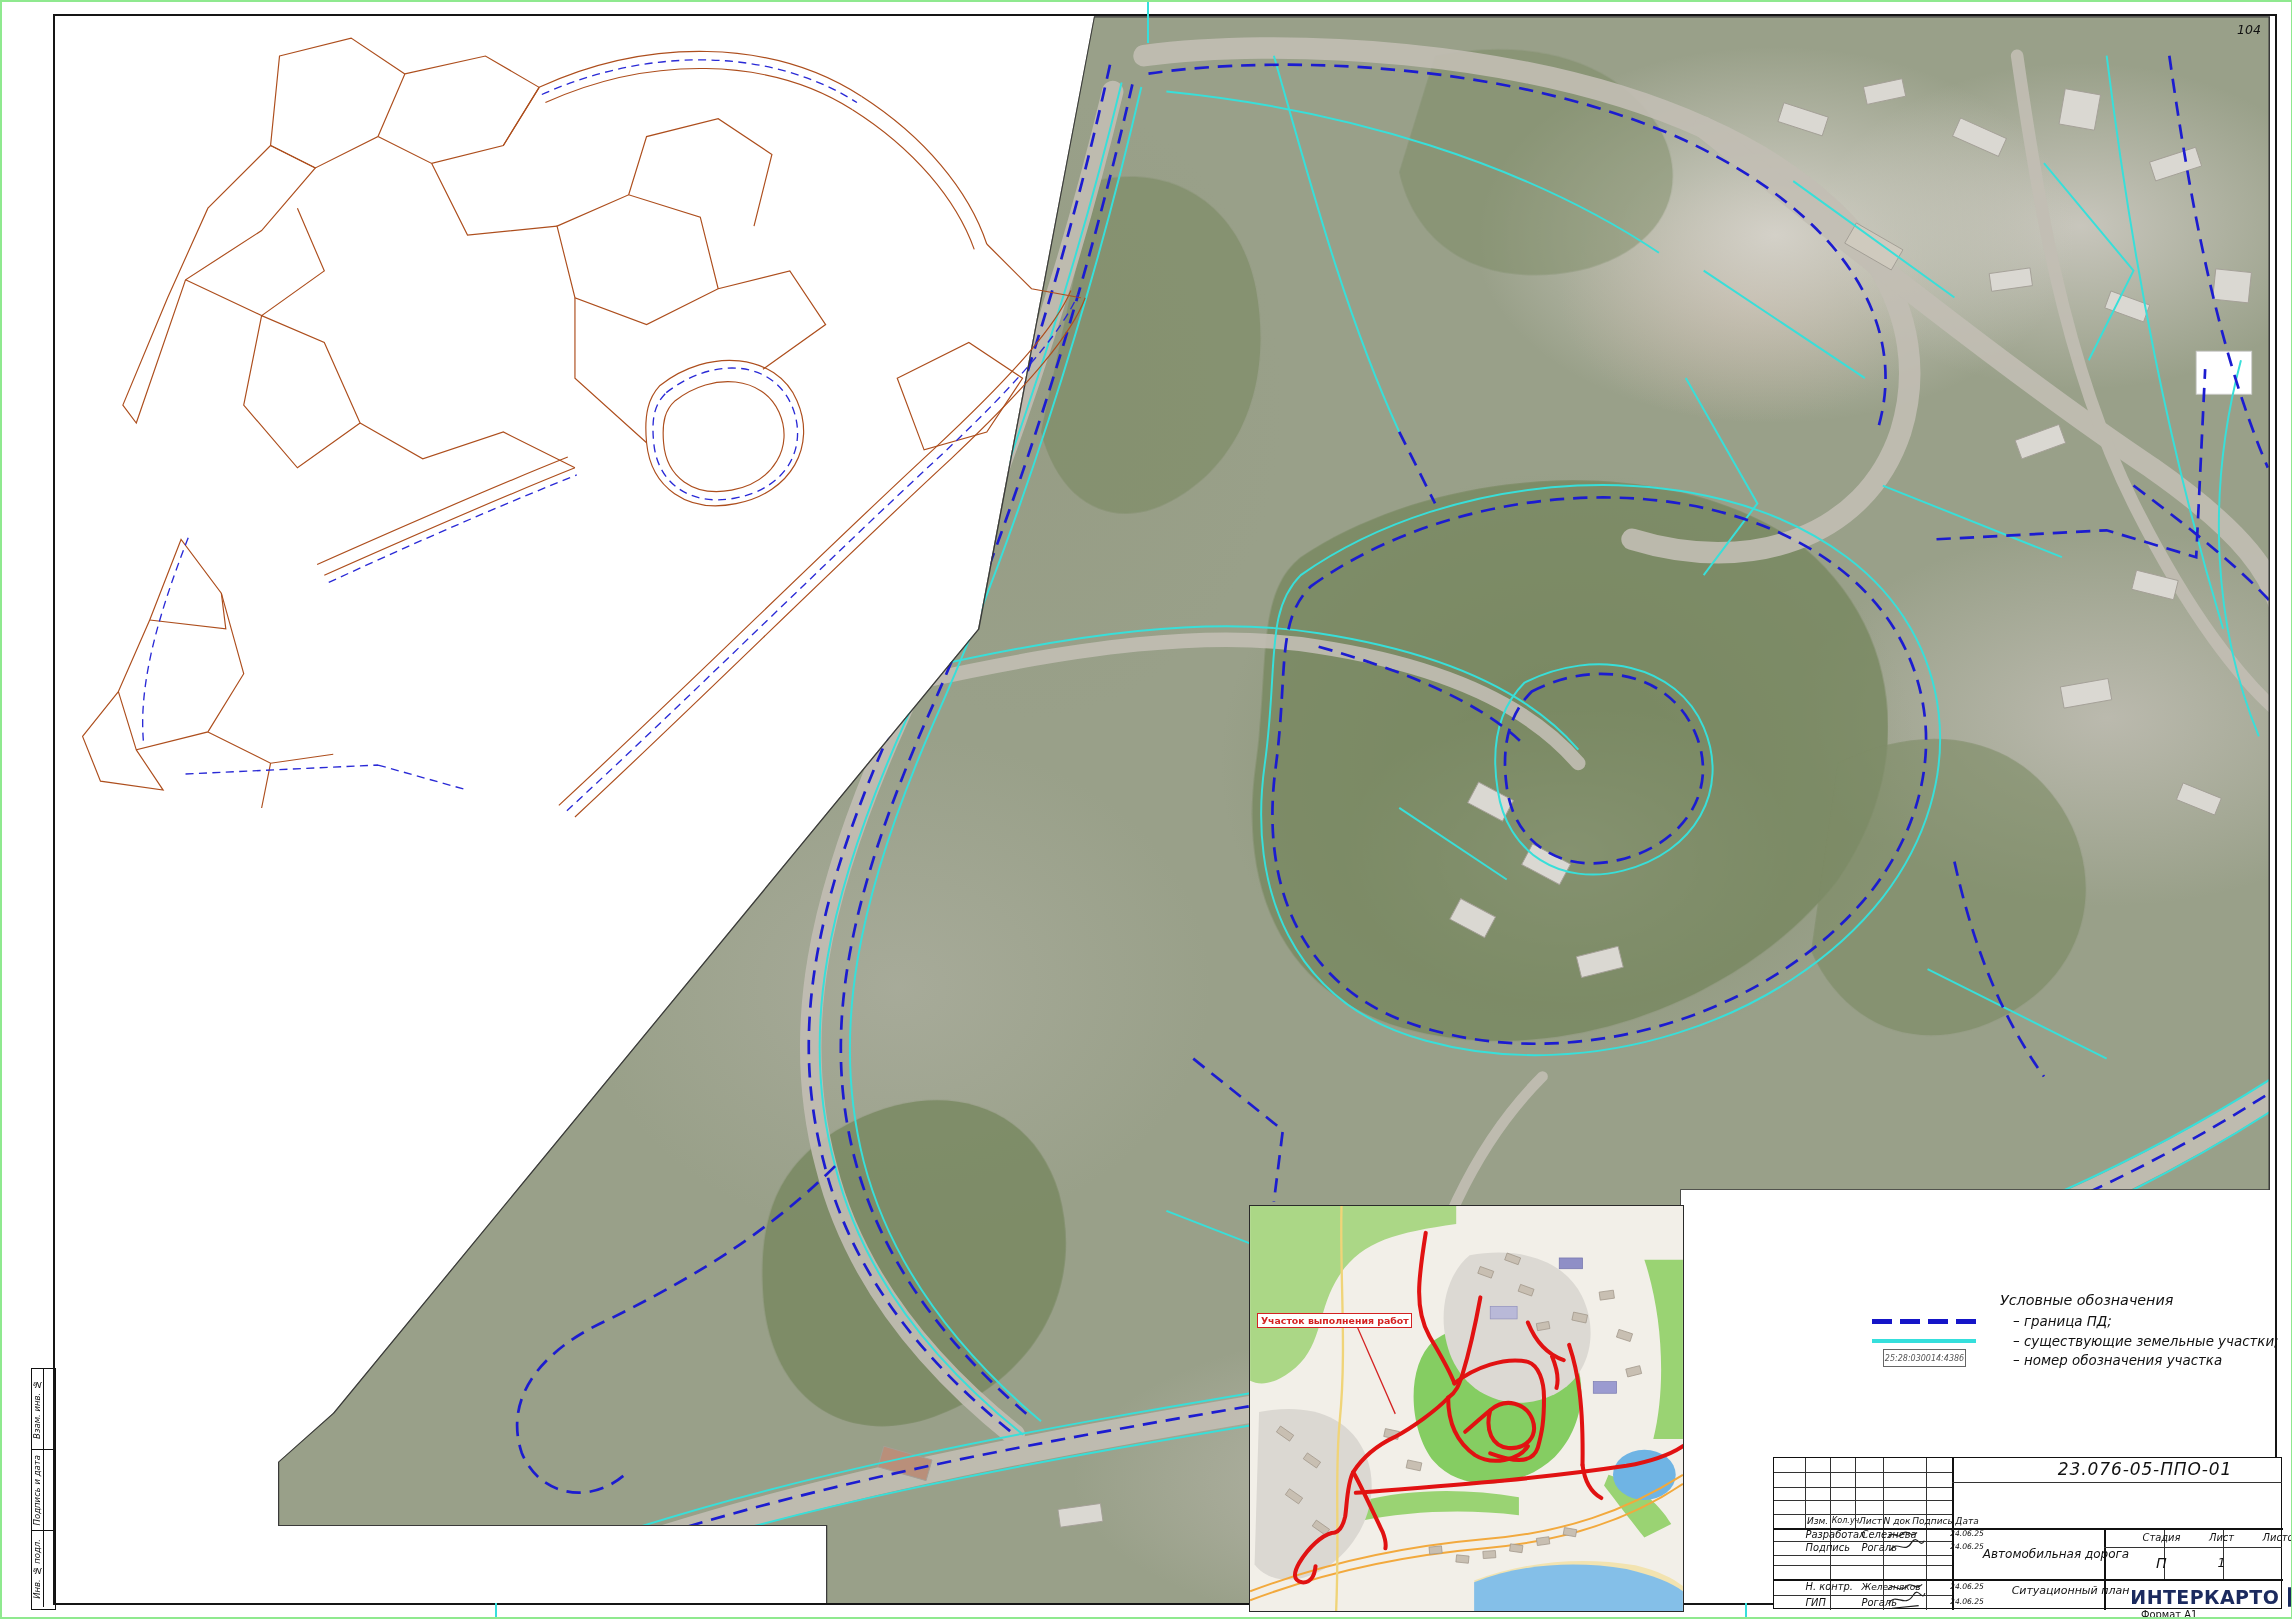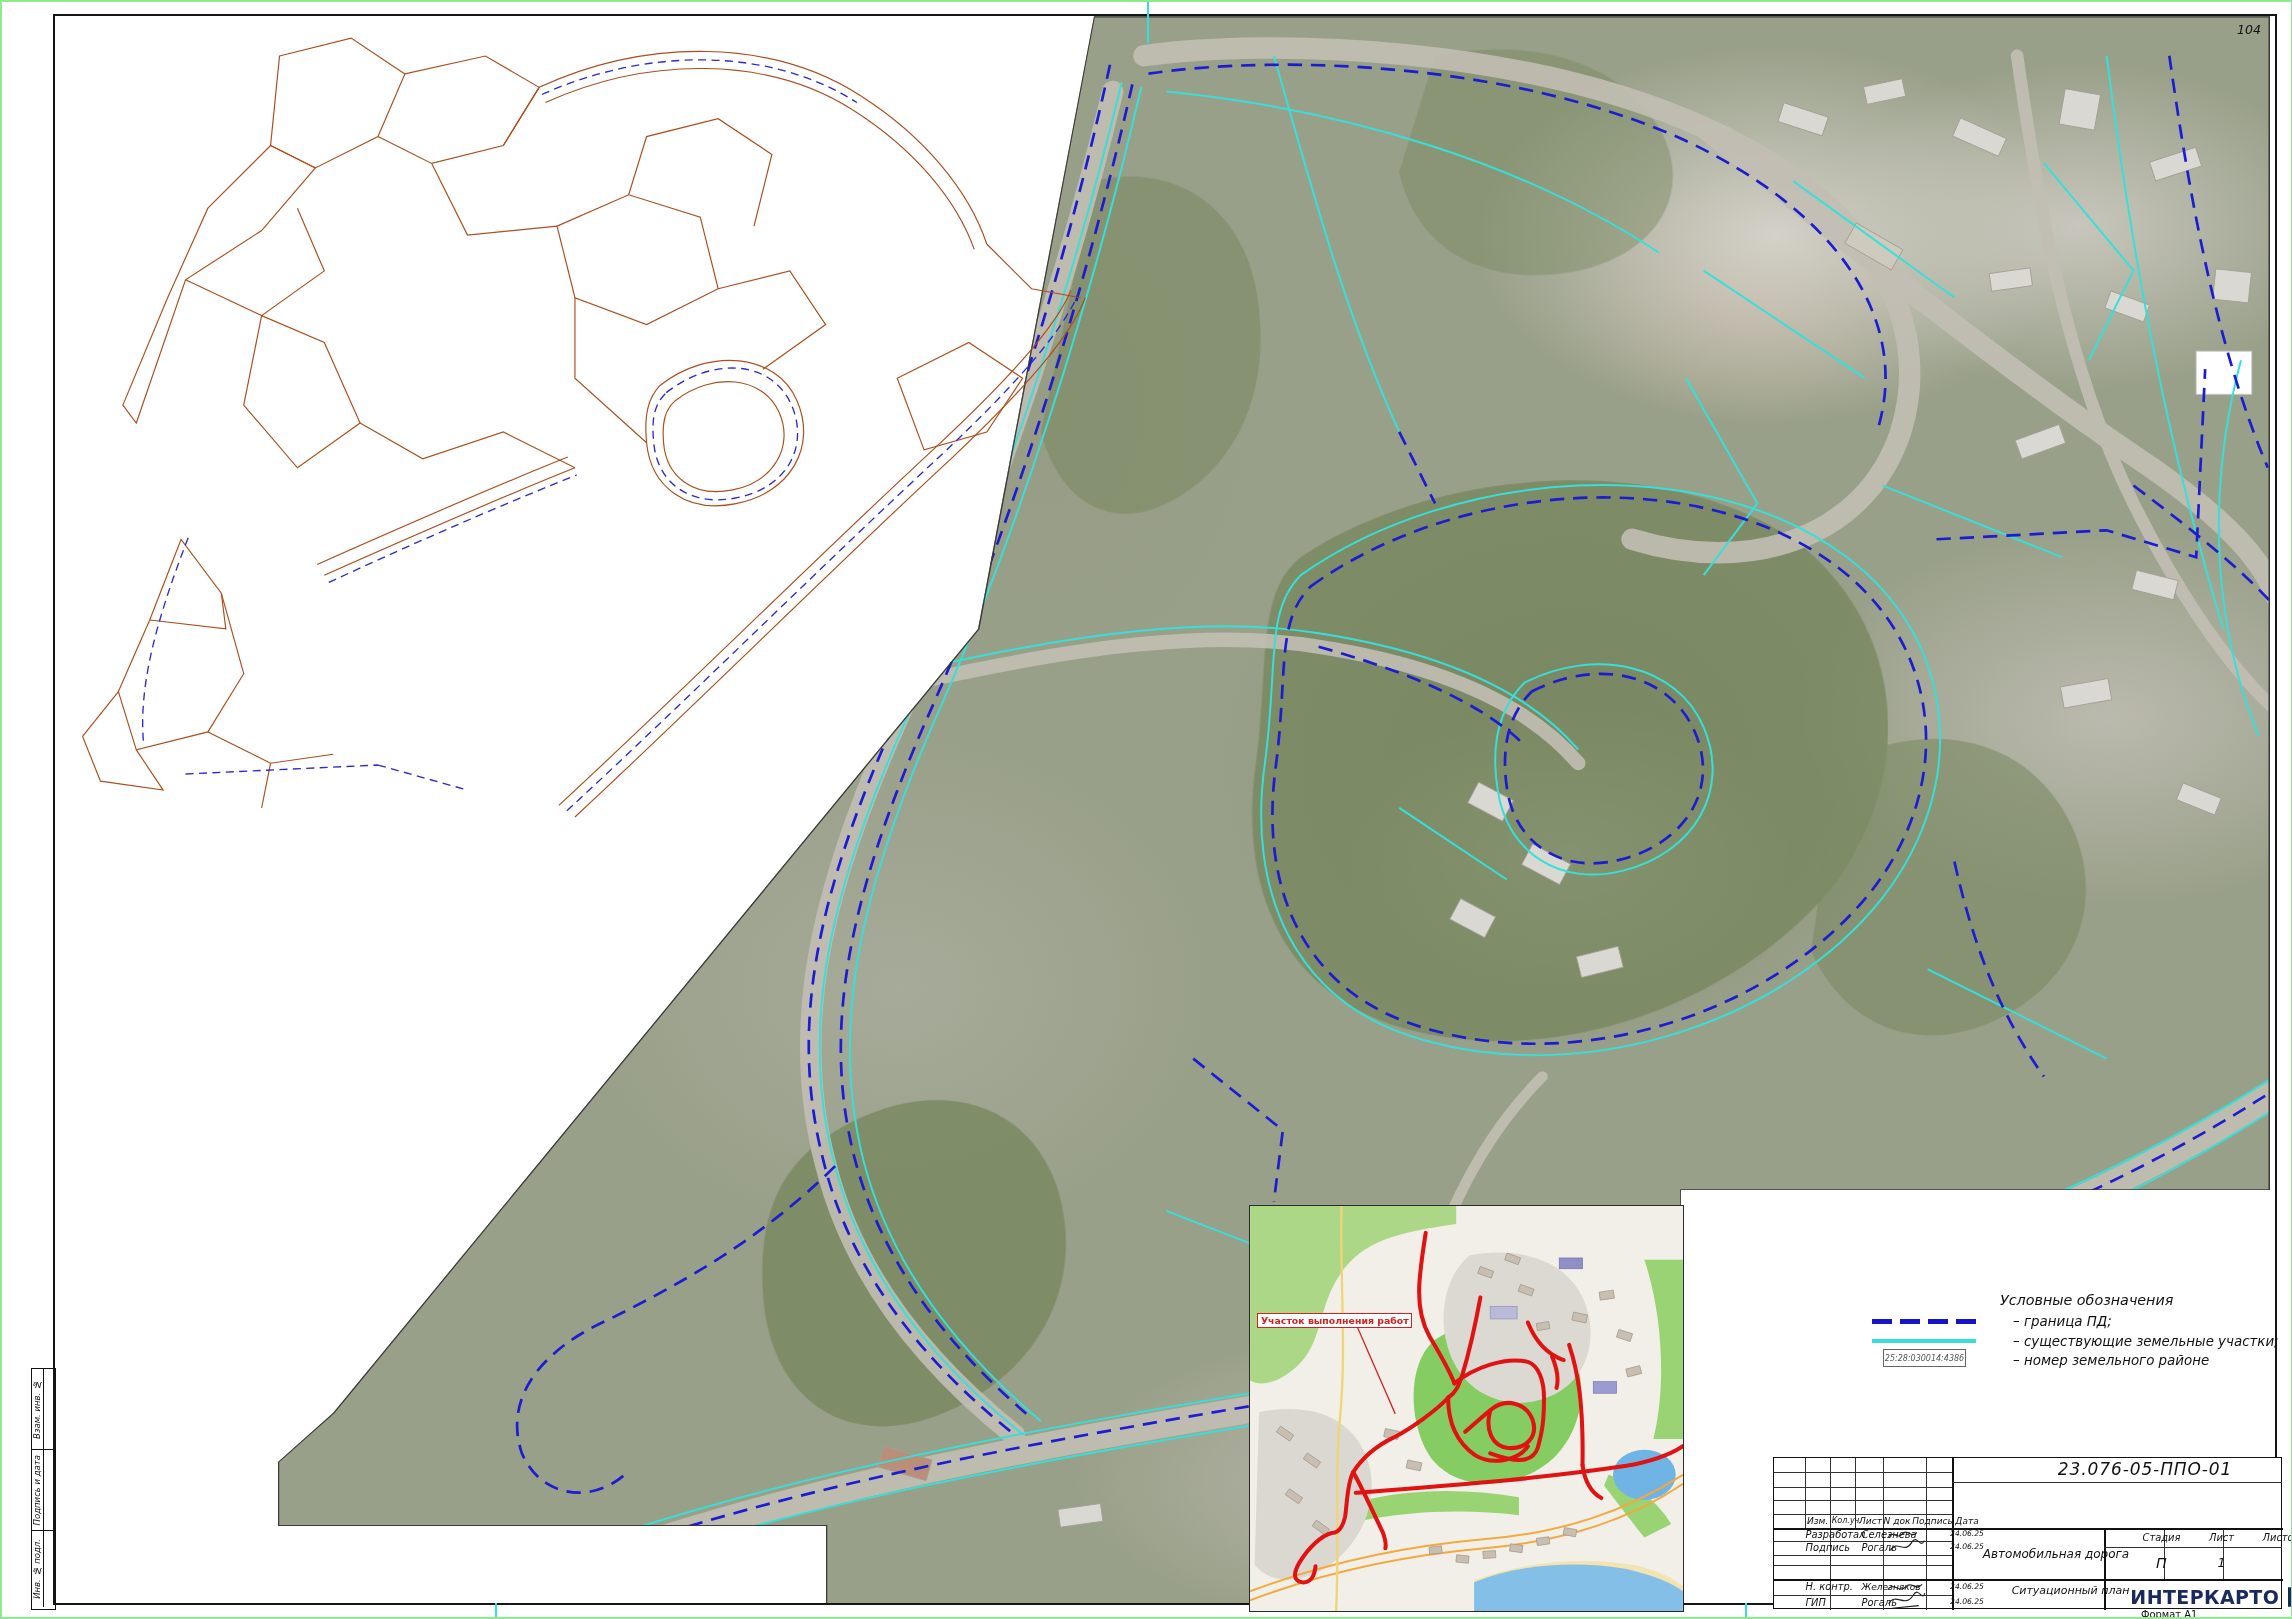--- a/index.html
+++ b/index.html
@@ -256,21 +256,21 @@
     <div class="inset-label">Участок выполнения работ</div>
   </div>
 
   <div class="legend">
     <div class="legend-title it">Условные обозначения</div>
     <div class="sw-dash"></div>
     <div class="lg-label it" style="top:21.5px">– граница ПД;</div>
     <div class="sw-cyan"></div>
     <div class="lg-label it" style="top:42px">– существующие земельные участки;</div>
     <div class="sw-box">25:28:030014:4386</div>
-    <div class="lg-label it" style="top:61px">– номер земельного районе</div>
+    <div class="lg-label it" style="top:61px">– номер обозначения участка</div>
   </div>
 
   <div class="stamp">
 
     <div class="ln th" style="left:178px;top:0;width:1.8px;height:152px"></div>
     <div class="ln" style="left:31px;top:0;width:0.9px;height:70px"></div>
     <div class="ln" style="left:56px;top:0;width:0.9px;height:152px"></div>
     <div class="ln" style="left:81px;top:0;width:0.9px;height:70px"></div>
     <div class="ln" style="left:109px;top:0;width:0.9px;height:152px"></div>
     <div class="ln" style="left:152px;top:0;width:0.9px;height:152px"></div>

